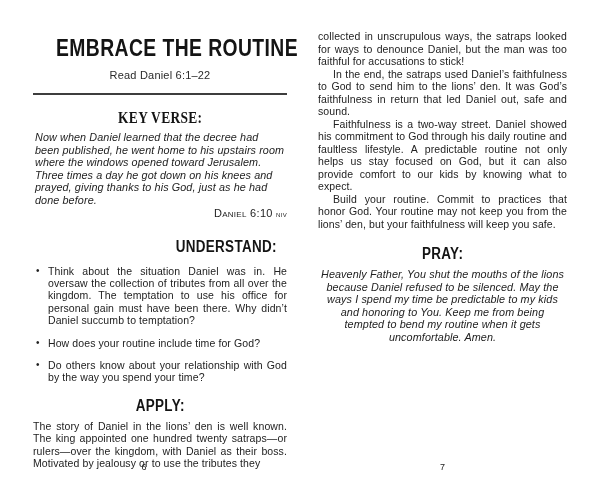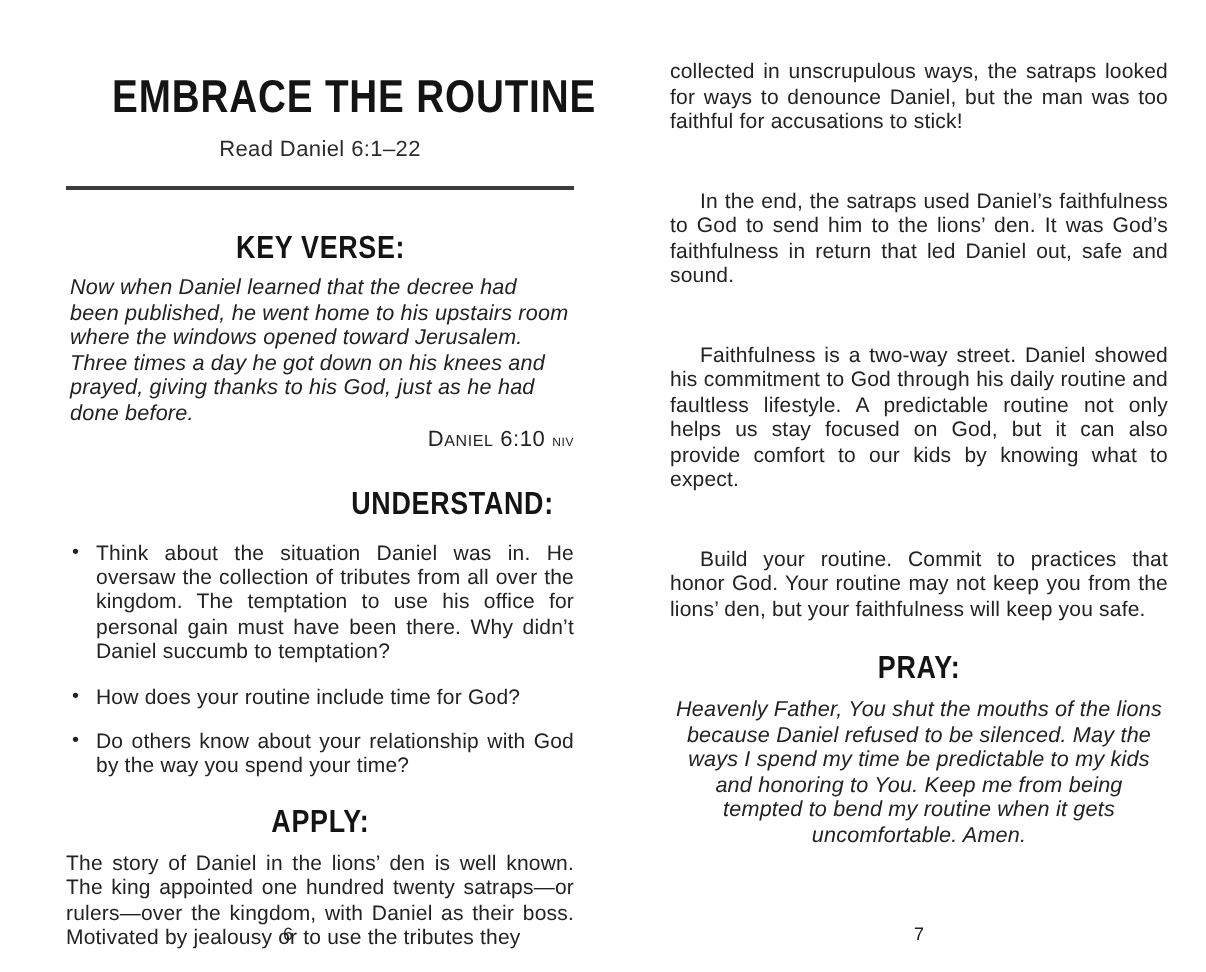--- a/index.html
+++ b/index.html
@@ -4,21 +4,21 @@
 <style>
   html,body { margin:0; padding:0; background:#e9e9e9; }
   .canvas {
     position:relative; width:603px; height:486px;
     background:#ffffff; overflow:hidden;
     font-family:"Liberation Sans", sans-serif;
     color:#1f1f1f;
   }
   .page { position:absolute; top:0; bottom:0; }
   .page.left  { left:33px;  width:254px; }
-  .page.right { left:335px; width:249px; }
+  .page.right { left:318px; width:249px; }
 
   .page-inner.left-inner  { padding-top:36px; }
   .page-inner.right-inner { padding-top:30px; }
 
   h1.title {
     margin:0; text-align:center;
     font-size:23px; line-height:24px; font-weight:800;
     letter-spacing:0.5px; color:#141414;
   }
   .cond { display:inline-block; transform:scaleX(0.84); transform-origin:center; white-space:nowrap; }
@@ -31,21 +31,21 @@
   hr.divider {
     border:none; border-top:2px solid #3d3d3d;
     margin:11px 0 0 0; width:100%;
   }
 
   h2.sec {
     margin:0; text-align:center;
     font-size:16px; line-height:17px; font-weight:800;
     letter-spacing:0.4px; color:#141414;
   }
-  h2.key-verse   { margin-top:21px; }
+  h2.key-verse   { margin-top:14px;font-family:Liberation Serif, serif; }
   h2.understand  { margin-top:17px;text-align:right; }
   h2.apply       { margin-top:13px; }
   h2.pray        { margin-top:15px; }
 
   .verse {
     margin:5px 2px 0 2px; 
     font-style:italic; font-size:10.8px; line-height:12.5px;
     color:#222; letter-spacing:0.1px;
   }
   .verse-ref {
@@ -64,21 +64,21 @@
   .bullets li::before {
     content:"•"; position:absolute; left:3px; top:0;
     font-size:10px; color:#222;
   }
 
   .body-p {
     margin:0; font-size:10.5px; line-height:12.5px;
     text-align:justify; letter-spacing:0.1px; color:#222;
   }
   .body-p.first { margin-top:6px; }
-  .body-p.indent { text-indent:15px;margin-top:27px; }
+  .body-p.indent { text-indent:15px; }
 
   .prayer {
     margin:6px 2px 0 2px; text-align:center;
     font-style:italic; font-size:10.8px; line-height:12.5px;
     color:#222; letter-spacing:0.1px;
   }
 
   .pagenum {
     position:absolute; bottom:14px; left:0; right:0;
     text-align:center; font-size:9px; color:#222;

